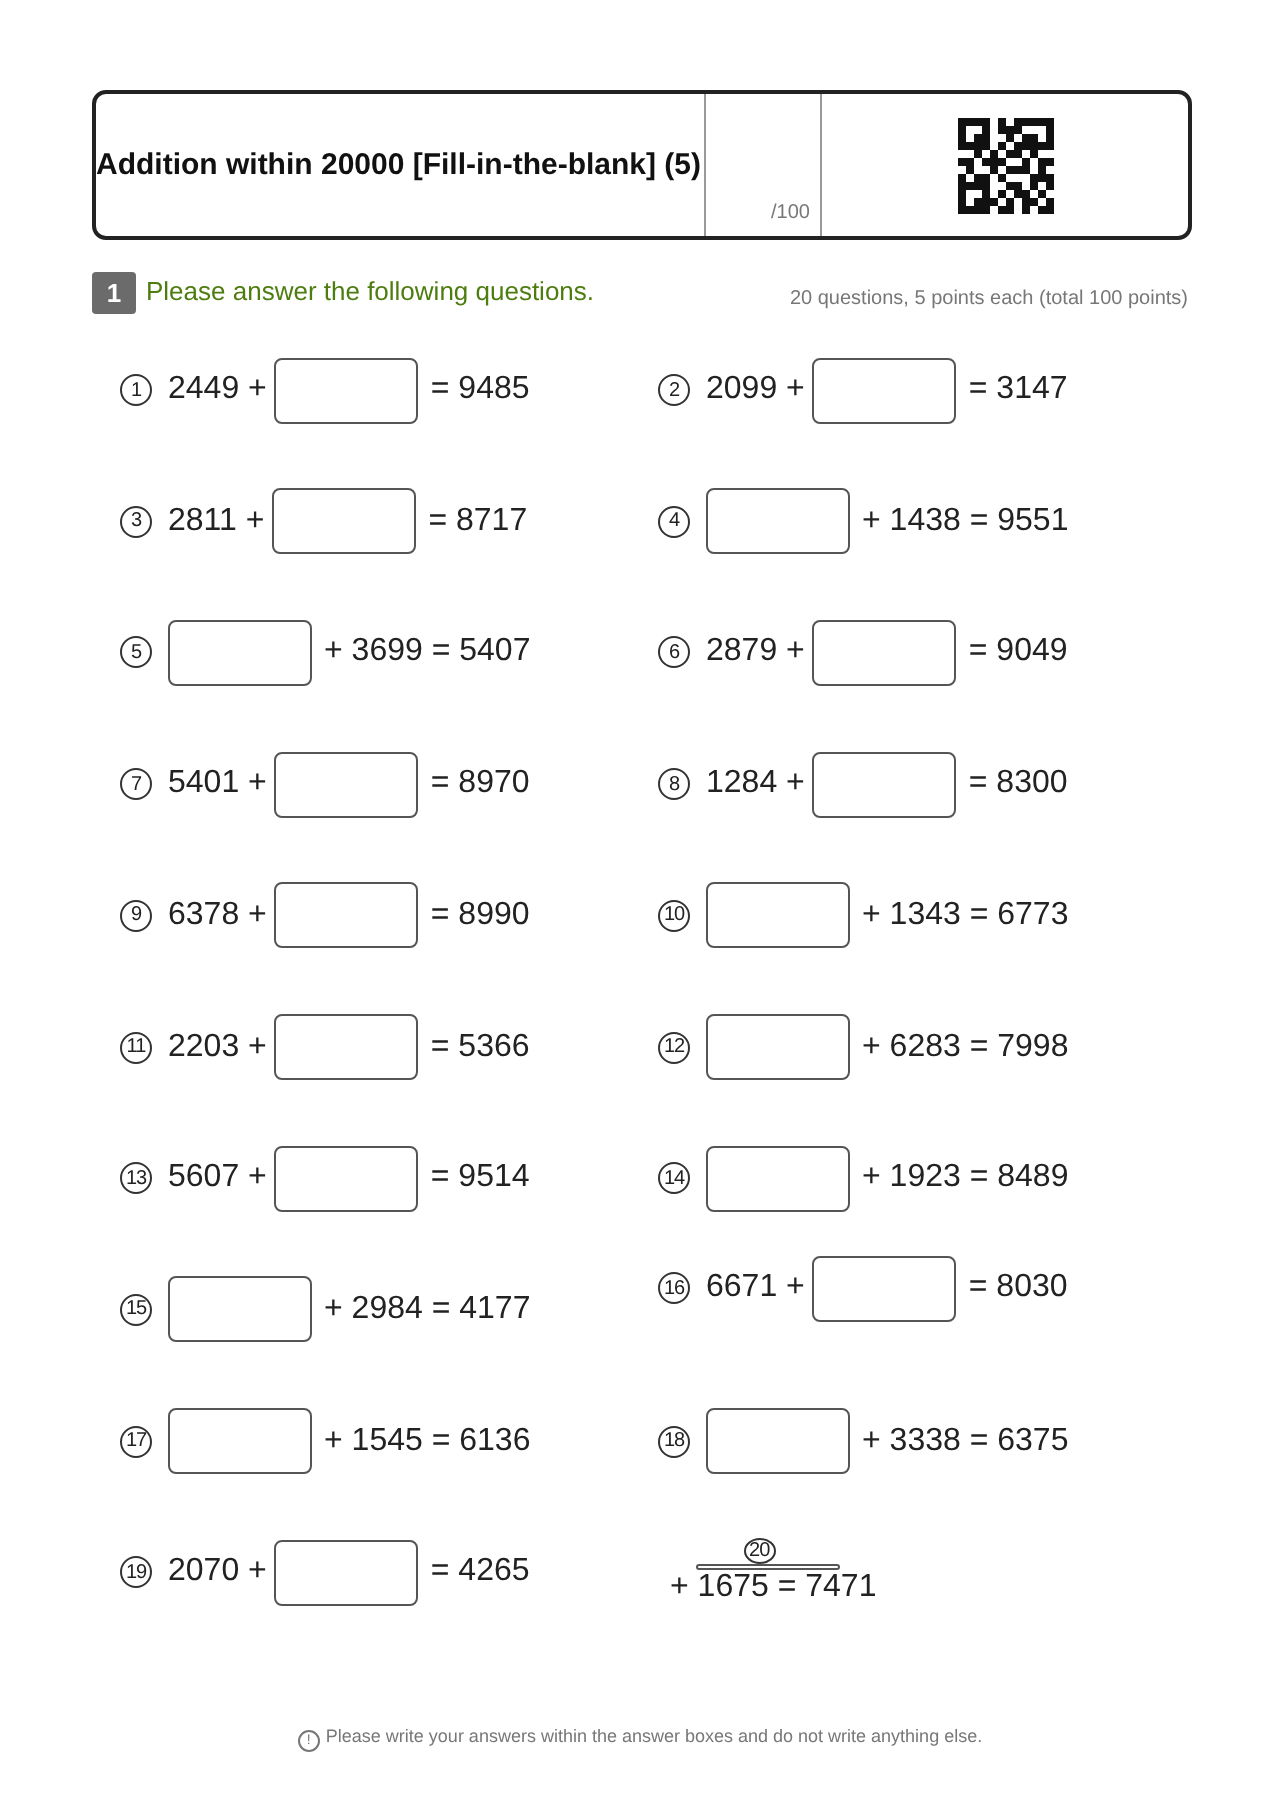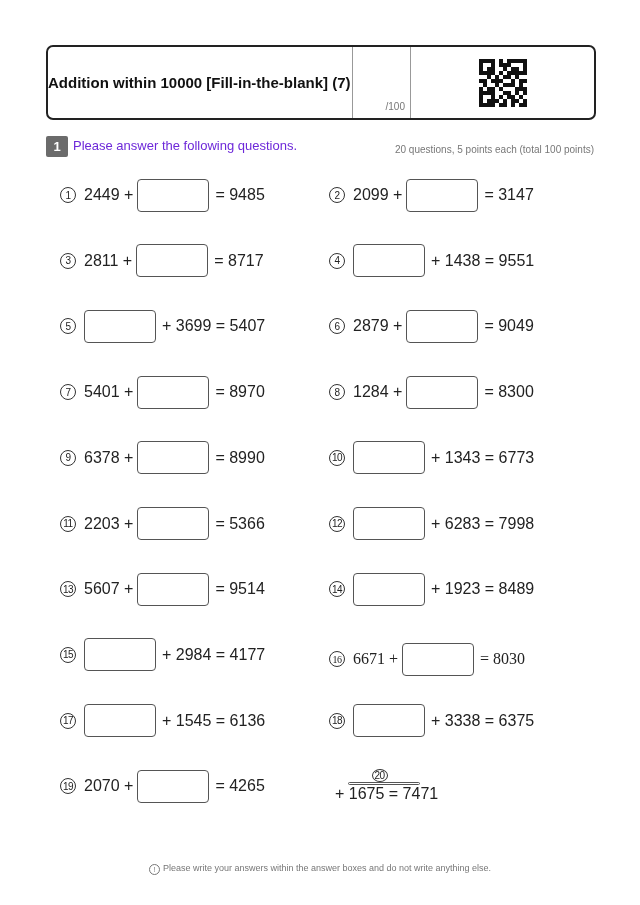--- a/index.html
+++ b/index.html
@@ -10,36 +10,36 @@
   .name-label { position: absolute; left: 6px; top: 6px; font-size: 10px; color: #777; }
   .score-cell { width: 57px; border-left: 1px solid #999; position: relative; }
   .score-label { position: absolute; right: 5px; bottom: 6px; font-size: 10px; color: #777; }
   .qr-cell { flex: 1; border-left: 1px solid #999; display: flex; align-items: center; justify-content: center; }
   .qr { width: 48px; height: 48px; display: grid; grid-template-columns: repeat(12, 4px); grid-template-rows: repeat(12, 4px); }
   .qr span { width: 4px; height: 4px; }
   .qr span.b { background: #111; }
 
   .section { position: absolute; left: 46px; top: 136px; width: 548px; height: 22px; }
   .badge { position: absolute; left: 0; top: 0; width: 22px; height: 21px; background: #6b6b6b; color: #fff; font-weight: bold; font-size: 13px; border-radius: 2px; display: flex; align-items: center; justify-content: center; }
-  .instr { position: absolute; left: 27px; top: 2px; font-size: 13px; color: #6d28d9; }
+  .instr { position: absolute; left: 27px; top: 2px; font-size: 13px; color: #4d7c0f; }
   .points { position: absolute; right: 0; top: 8px; font-size: 10px; color: #777; }
 
   .q { position: absolute; height: 34px; display: flex; align-items: center; font-size: 16px; color: #222; }
   .num { width: 16px; height: 16px; border: 1.2px solid #333; border-radius: 50%; font-size: 10px; display: flex; align-items: center; justify-content: center; margin-right: 8px; box-sizing: border-box; letter-spacing: -0.5px; }
   .box { width: 72px; height: 33px; border: 1.3px solid #555; border-radius: 4px; box-sizing: border-box; background: #fff; }
   .t { white-space: pre; }
 
   .footer { position: absolute; left: 0; width: 640px; top: 863px; text-align: center; font-size: 9px; color: #777; }
   .info-icon { display: inline-block; width: 9px; height: 9px; border: 1px solid #777; border-radius: 50%; font-size: 7px; line-height: 9px; text-align: center; margin-right: 3px; vertical-align: -1px; box-sizing: content-box; }
 </style>
 </head>
 <body>
 
 <div class="header">
-  <div class="title-cell">Addition within 10000 [Fill-in-the-blank] (7)</div>
+  <div class="title-cell">Addition within 20000 [Fill-in-the-blank] (5)</div>
   <div class="score-cell">
     <span class="score-label">/100</span>
   </div>
   <div class="qr-cell">
     <div class="qr" id="qr">
         <span class="b"></span>
         <span class="b"></span>
         <span class="b"></span>
         <span class="b"></span>
         <span></span>
@@ -270,21 +270,21 @@
     <div class="q" style="left: 329px; top: 572.2px;">
       <span class="num">14</span>
       <div class="box"></div>
       <span class="t" style="margin-left: 6px;">+ 1923 = 8489</span>
     </div>
     <div class="q" style="left: 60px; top: 637.9px;">
       <span class="num">15</span>
       <div class="box"></div>
       <span class="t" style="margin-left: 6px;">+ 2984 = 4177</span>
     </div>
-    <div class="q" style="left: 329px; top: 642px; font-family: Liberation Serif, serif;">
+    <div class="q" style="left: 329px; top: 627px;">
       <span class="num">16</span>
       <span class="t" style="margin-right: 4px;">6671 +</span>
       <div class="box"></div>
       <span class="t" style="margin-left: 6px;">= 8030</span>
     </div>
     <div class="q" style="left: 60px; top: 703.6px;">
       <span class="num">17</span>
       <div class="box"></div>
       <span class="t" style="margin-left: 6px;">+ 1545 = 6136</span>
     </div>

